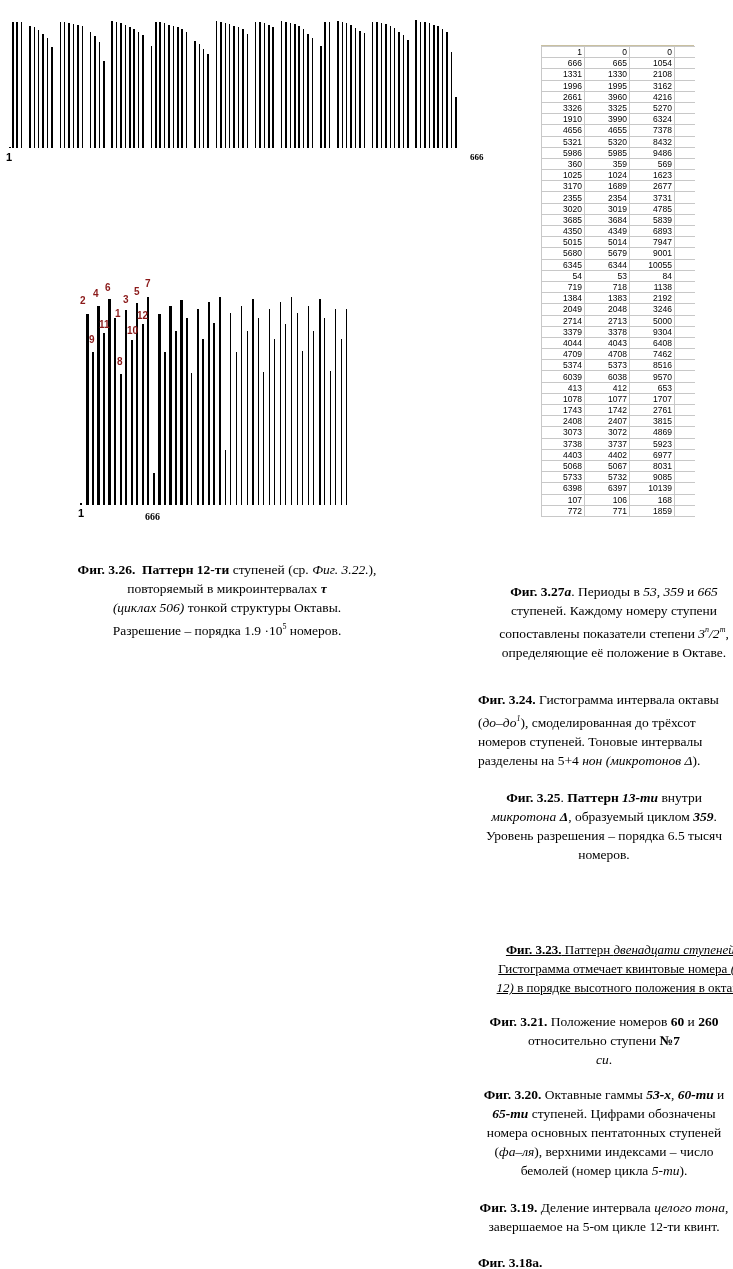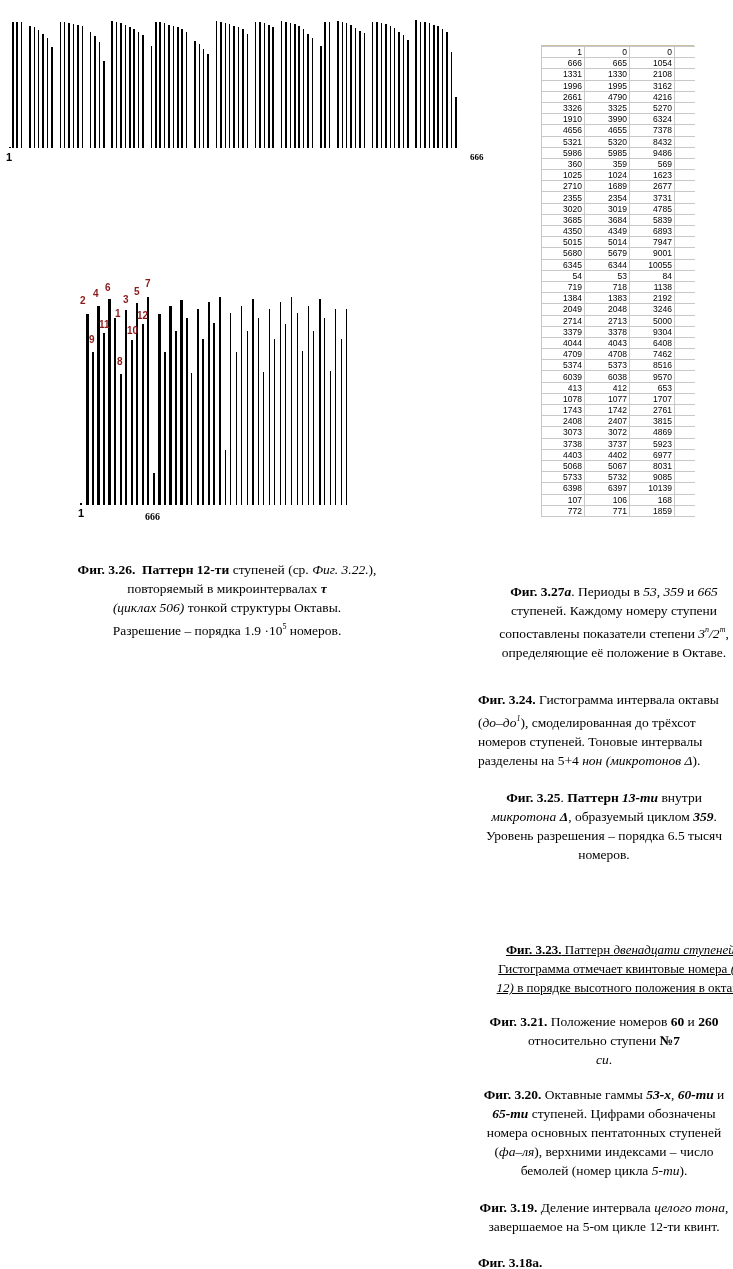--- a/index.html
+++ b/index.html
@@ -217,21 +217,21 @@
         <td class="c3"></td>
       </tr>
       <tr>
         <td class="c0">1996</td>
         <td class="c1">1995</td>
         <td class="c2">3162</td>
         <td class="c3"></td>
       </tr>
       <tr>
         <td class="c0">2661</td>
-        <td class="c1">4790</td>
+        <td class="c1">3960</td>
         <td class="c2">4216</td>
         <td class="c3"></td>
       </tr>
       <tr>
         <td class="c0">3326</td>
         <td class="c1">3325</td>
         <td class="c2">5270</td>
         <td class="c3"></td>
       </tr>
       <tr>
@@ -264,21 +264,21 @@
         <td class="c2">569</td>
         <td class="c3"></td>
       </tr>
       <tr>
         <td class="c0">1025</td>
         <td class="c1">1024</td>
         <td class="c2">1623</td>
         <td class="c3"></td>
       </tr>
       <tr>
-        <td class="c0">2710</td>
+        <td class="c0">3170</td>
         <td class="c1">1689</td>
         <td class="c2">2677</td>
         <td class="c3"></td>
       </tr>
       <tr>
         <td class="c0">2355</td>
         <td class="c1">2354</td>
         <td class="c2">3731</td>
         <td class="c3"></td>
       </tr>

